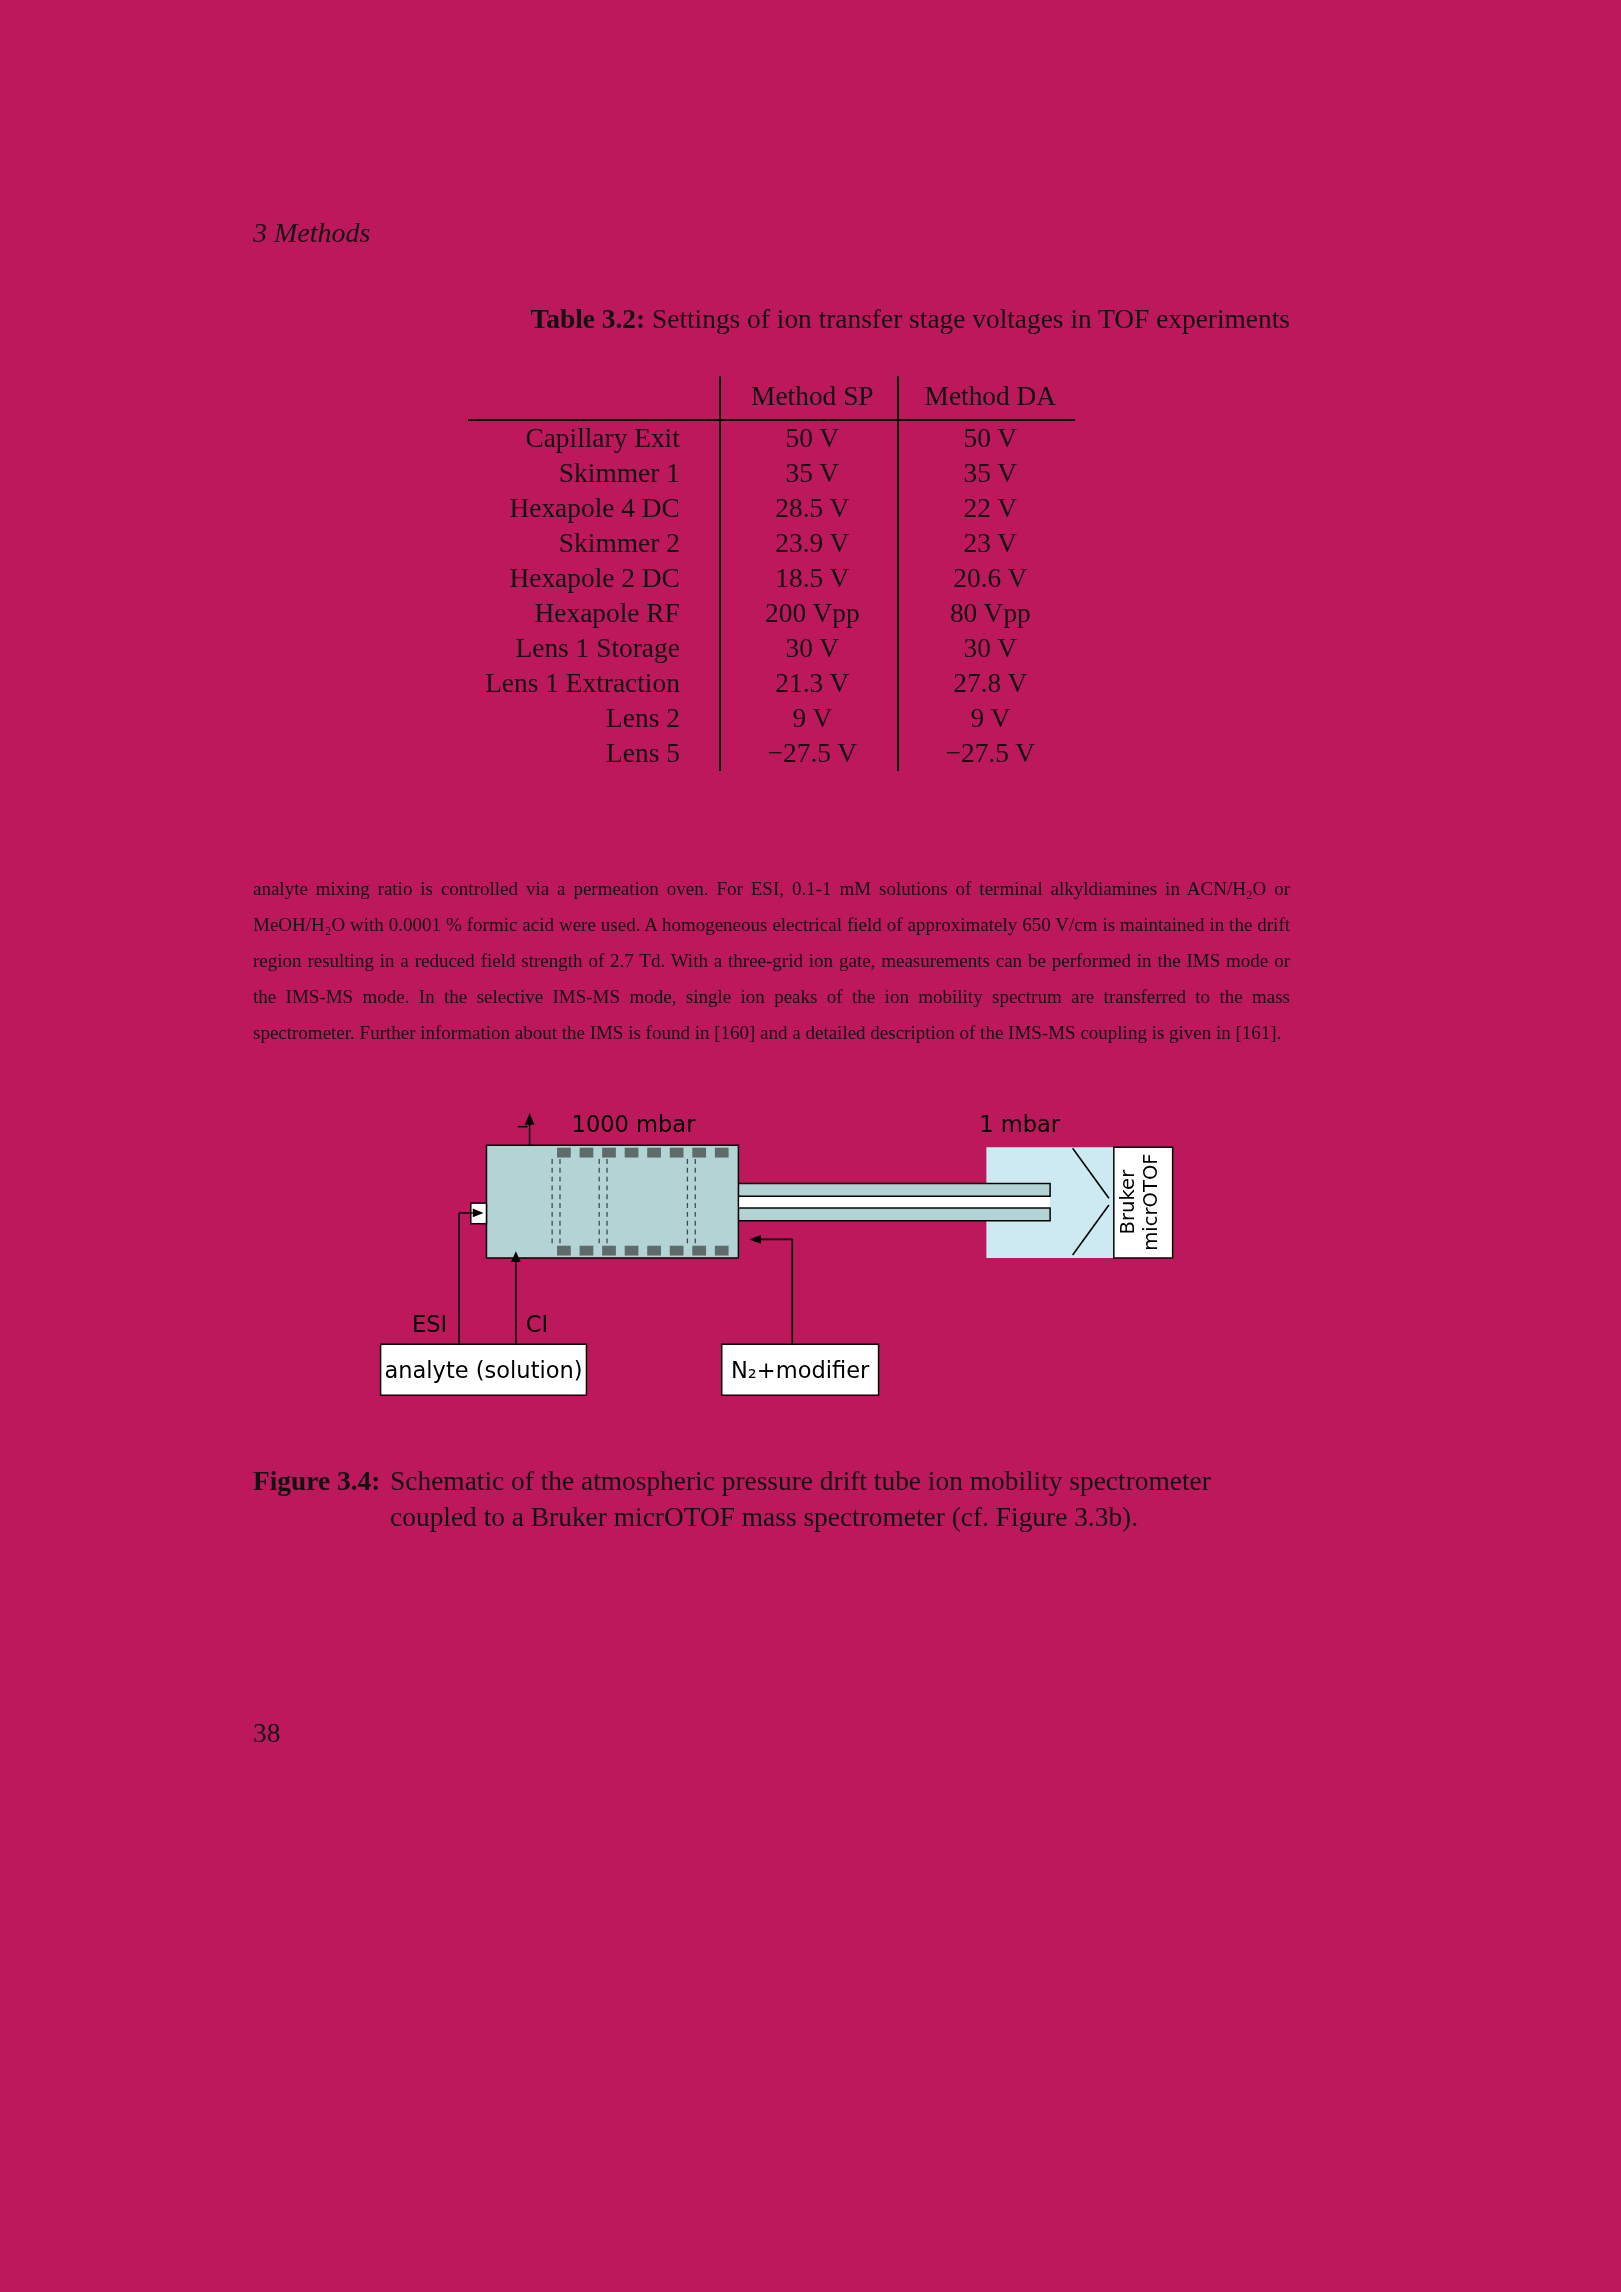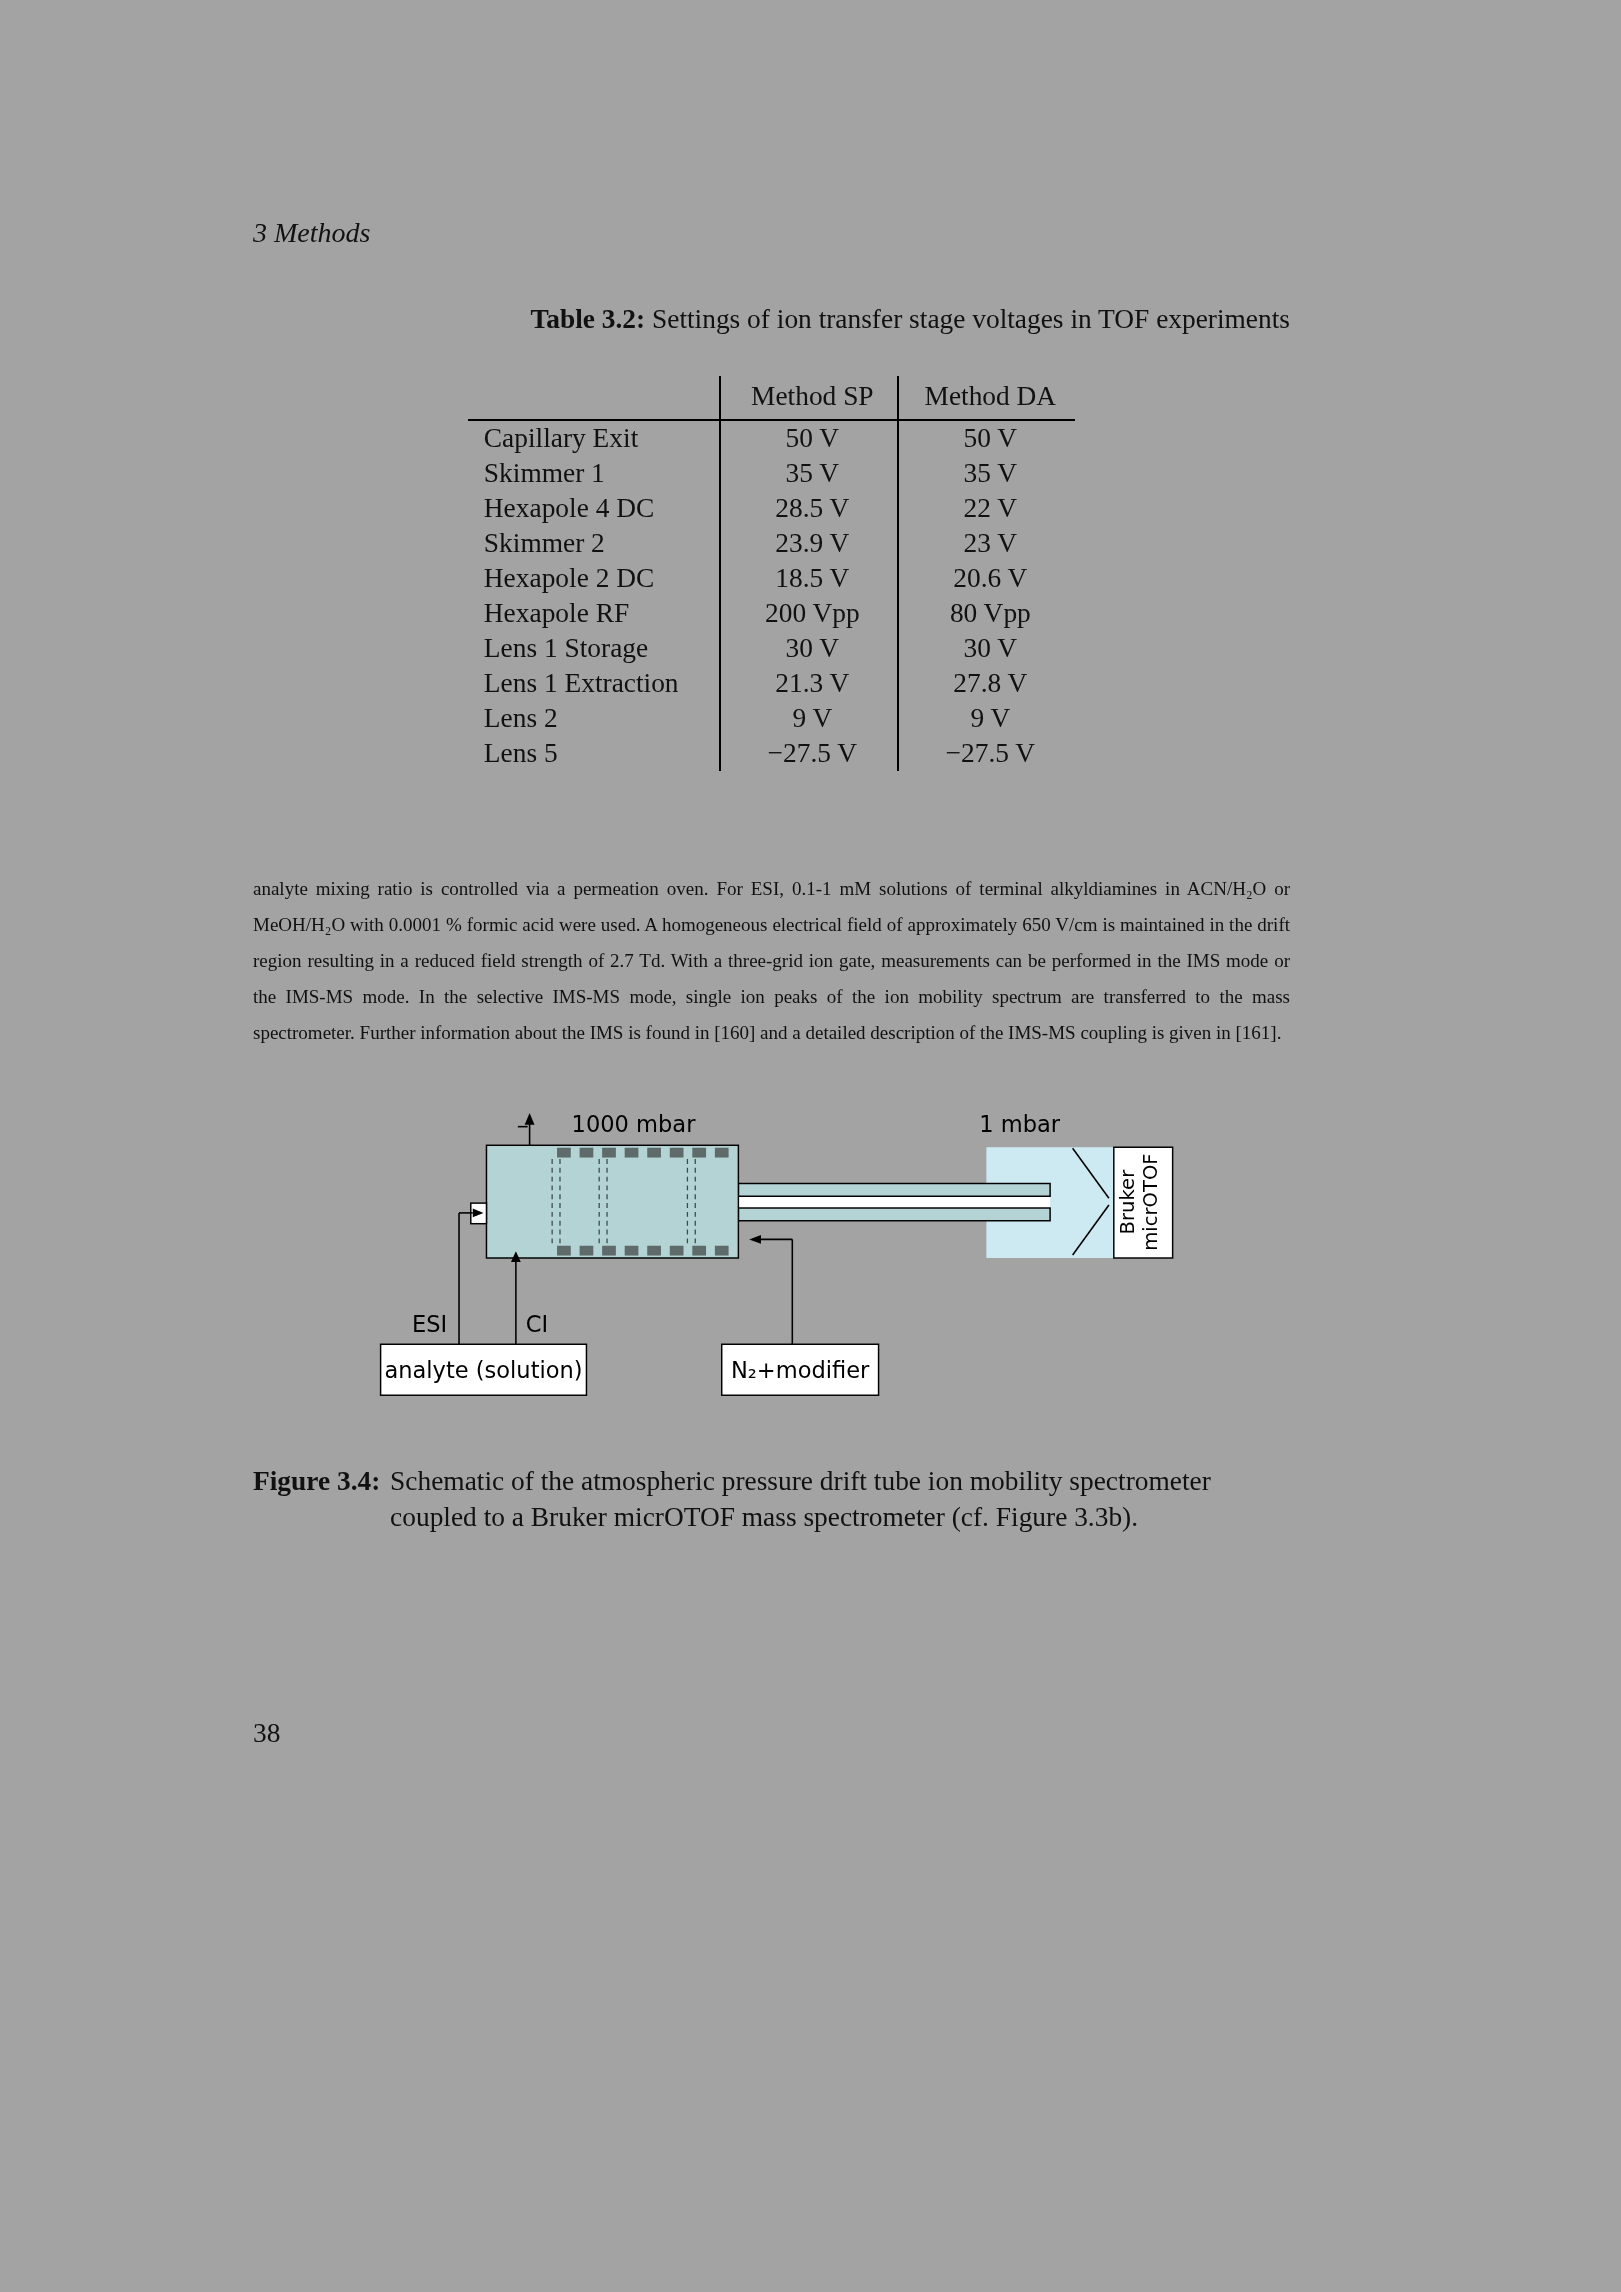--- a/index.html
+++ b/index.html
@@ -1,20 +1,20 @@
 <!DOCTYPE html>
 <html><head>
 <meta charset="utf-8">
 <style>
   html,body { margin:0; padding:0; background:#e8e8e8; }
   .page {
     position: relative;
     width: 1621px;
     height: 2293px;
-    background: #a3a3a3;
+    background: #be185d;
     overflow: hidden;
     font-family: "Liberation Serif", "DejaVu Serif", serif;
     color: #111;
   }
   .content {
     margin-left: 253px;
     width: 1037px;
     padding-top: 216px;
   }
   .running-head {
@@ -40,21 +40,21 @@
     line-height: 35px;
     white-space: nowrap;
   }
   table.voltage thead th {
     border-bottom: 2px solid #000;
     line-height: 41px;
     padding-bottom: 2px;
   }
   table.voltage .vr { border-left: 2px solid #000; }
   table.voltage td.lbl {
-    text-align: left;
+    text-align: right;
     padding-left: 15.7px;
     padding-right: 39px;
     min-width: 196px;
   }
   table.voltage td.val, table.voltage th.val {
     width: 169px;
     text-align: center;
     padding-left: 7px;
   }
   .body-par {

